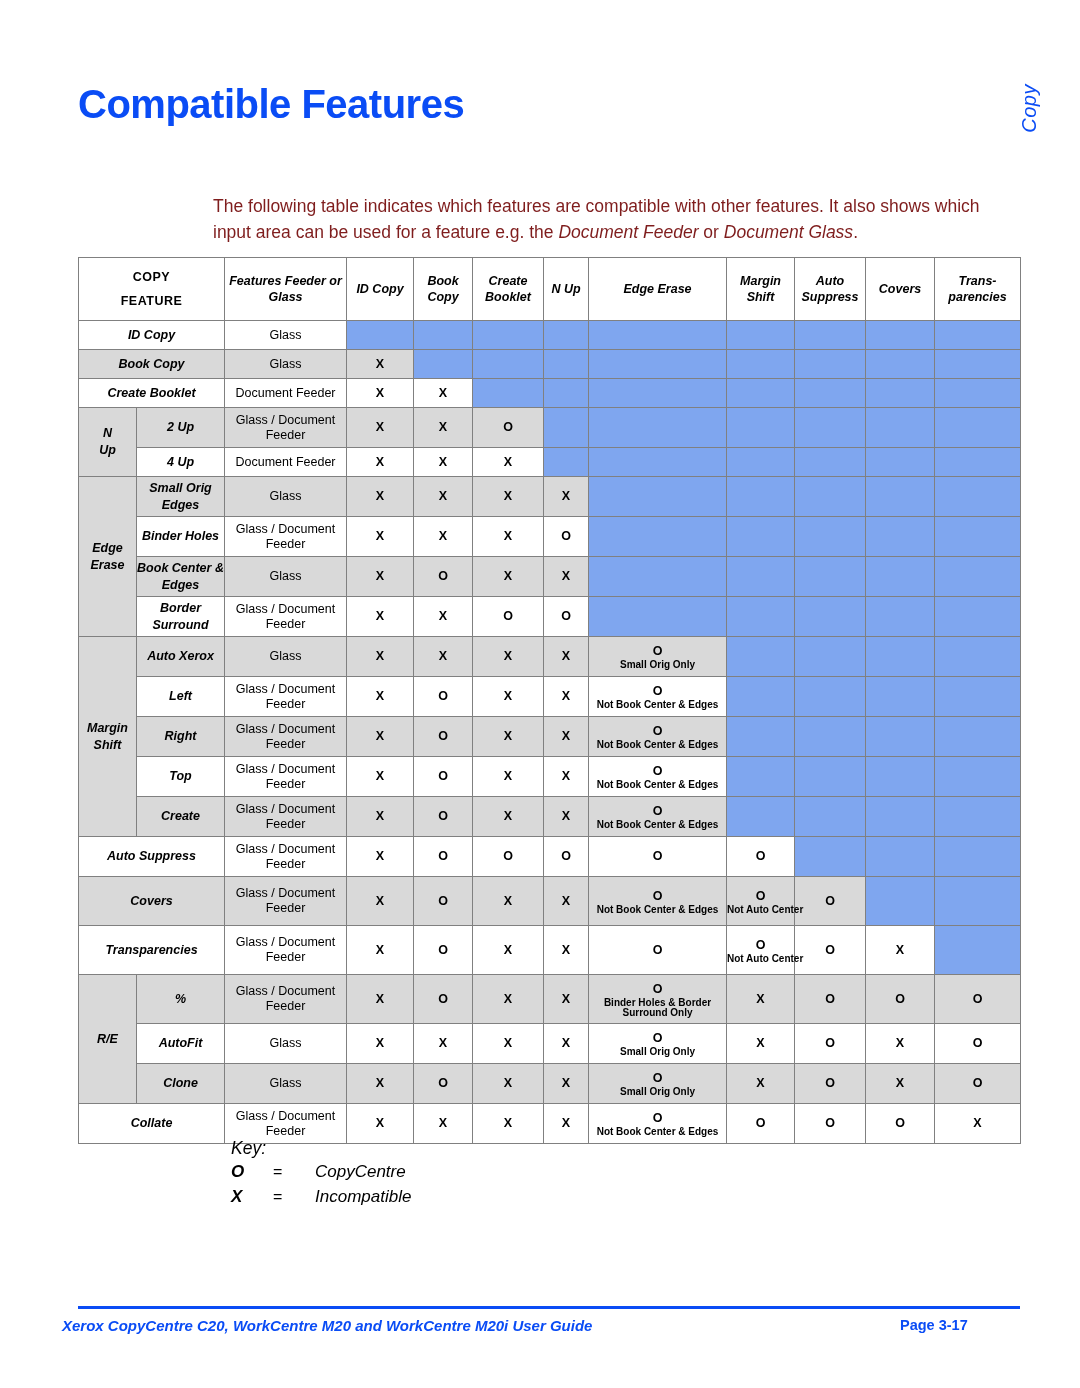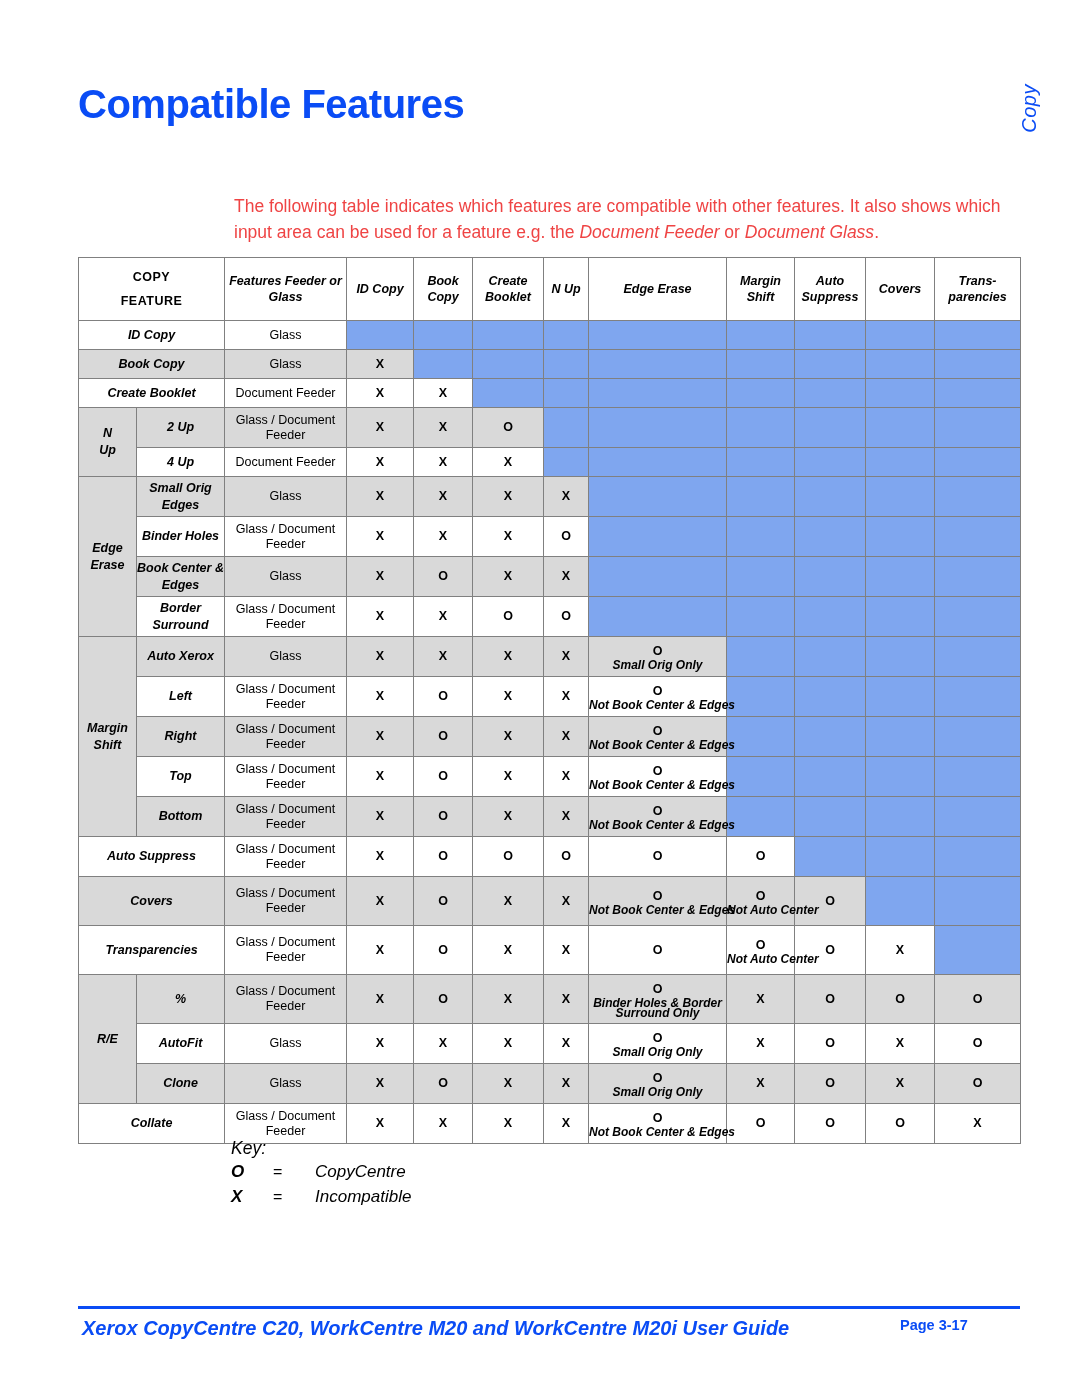--- a/index.html
+++ b/index.html
@@ -22,22 +22,22 @@
   #side-tab{
     position:absolute;left:1018px;top:84px;
     font-size:20px;font-style:italic;color:#0A4CF5;
     writing-mode:vertical-rl;
     transform:rotate(180deg);
     letter-spacing:0.5px;
   }
 
   
   #intro{
-    position:absolute;left:234px;top:193px;width:790px;
-    font-size:17.5px;line-height:26px;color:#ef4444;
+    position:absolute;left:213px;top:193px;width:790px;
+    font-size:17.5px;line-height:26px;color:#7f1d1d;
   }
   #intro i{font-style:italic;}
 
   
   #compat-table{
     position:absolute;left:78px;top:257px;
     width:940px;
     border-collapse:collapse;
     table-layout:fixed;
   }
@@ -98,21 +98,21 @@
   
   .src{font-size:12.8px;line-height:15px;color:#000;}
 
   
   .mk{
     font-size:16px;font-weight:bold;color:#000;
     line-height:19px;
   }
   .mk .note{
     display:block;
-    font-size:12px;font-weight:bold;font-style:italic;
+    font-size:10px;font-weight:bold;
     line-height:10.5px;margin-top:-1px;
     white-space:nowrap;
   }
   .mk .note.wrap{white-space:normal;}
 
   
   .sh{background:#D9D9D9 !important;}
   .blue{background:#7FA6EF !important;}
 
   
@@ -130,22 +130,22 @@
   .key-sym{width:42px;font-weight:bold;font-style:italic;font-size:17px;}
   .key-eq{width:42px;font-size:16px;}
   .key-txt{font-style:italic;font-size:17px;}
 
   
   #footer-rule{
     position:absolute;left:78px;top:1306px;width:942px;height:3px;
     background:#0A4CF5;
   }
   #footer-left{
-    position:absolute;left:82px;top:1317px;
-    font-size:20px;font-style:italic;font-weight:bold;color:#0A4CF5;
+    position:absolute;left:62px;top:1317px;
+    font-size:15px;font-style:italic;font-weight:bold;color:#0A4CF5;
   }
   #footer-right{
     position:absolute;left:900px;top:1317px;
     font-size:14.5px;font-weight:bold;color:#0A4CF5;
   }
 </style>
 </head>
 <body>
 
 <div class="page">
@@ -358,21 +358,21 @@
           <td class="mk">O</td>
           <td class="mk">X</td>
           <td class="mk">X</td>
           <td class="mk">O<span class="note">Not Book Center &amp; Edges</span></td>
           <td class="mk blue"></td>
           <td class="mk blue"></td>
           <td class="mk blue"></td>
           <td class="mk blue"></td>
         </tr>
         <tr class="r-tall">
-          <td class="fname sub sh">Bottom</td>
+          <td class="fname sub sh">Create</td>
           <td class="src sh">Glass / Document Feeder</td>
           <td class="mk sh">X</td>
           <td class="mk sh">O</td>
           <td class="mk sh">X</td>
           <td class="mk sh">X</td>
           <td class="mk sh">O<span class="note">Not Book Center &amp; Edges</span></td>
           <td class="mk blue"></td>
           <td class="mk blue"></td>
           <td class="mk blue"></td>
           <td class="mk blue"></td>

